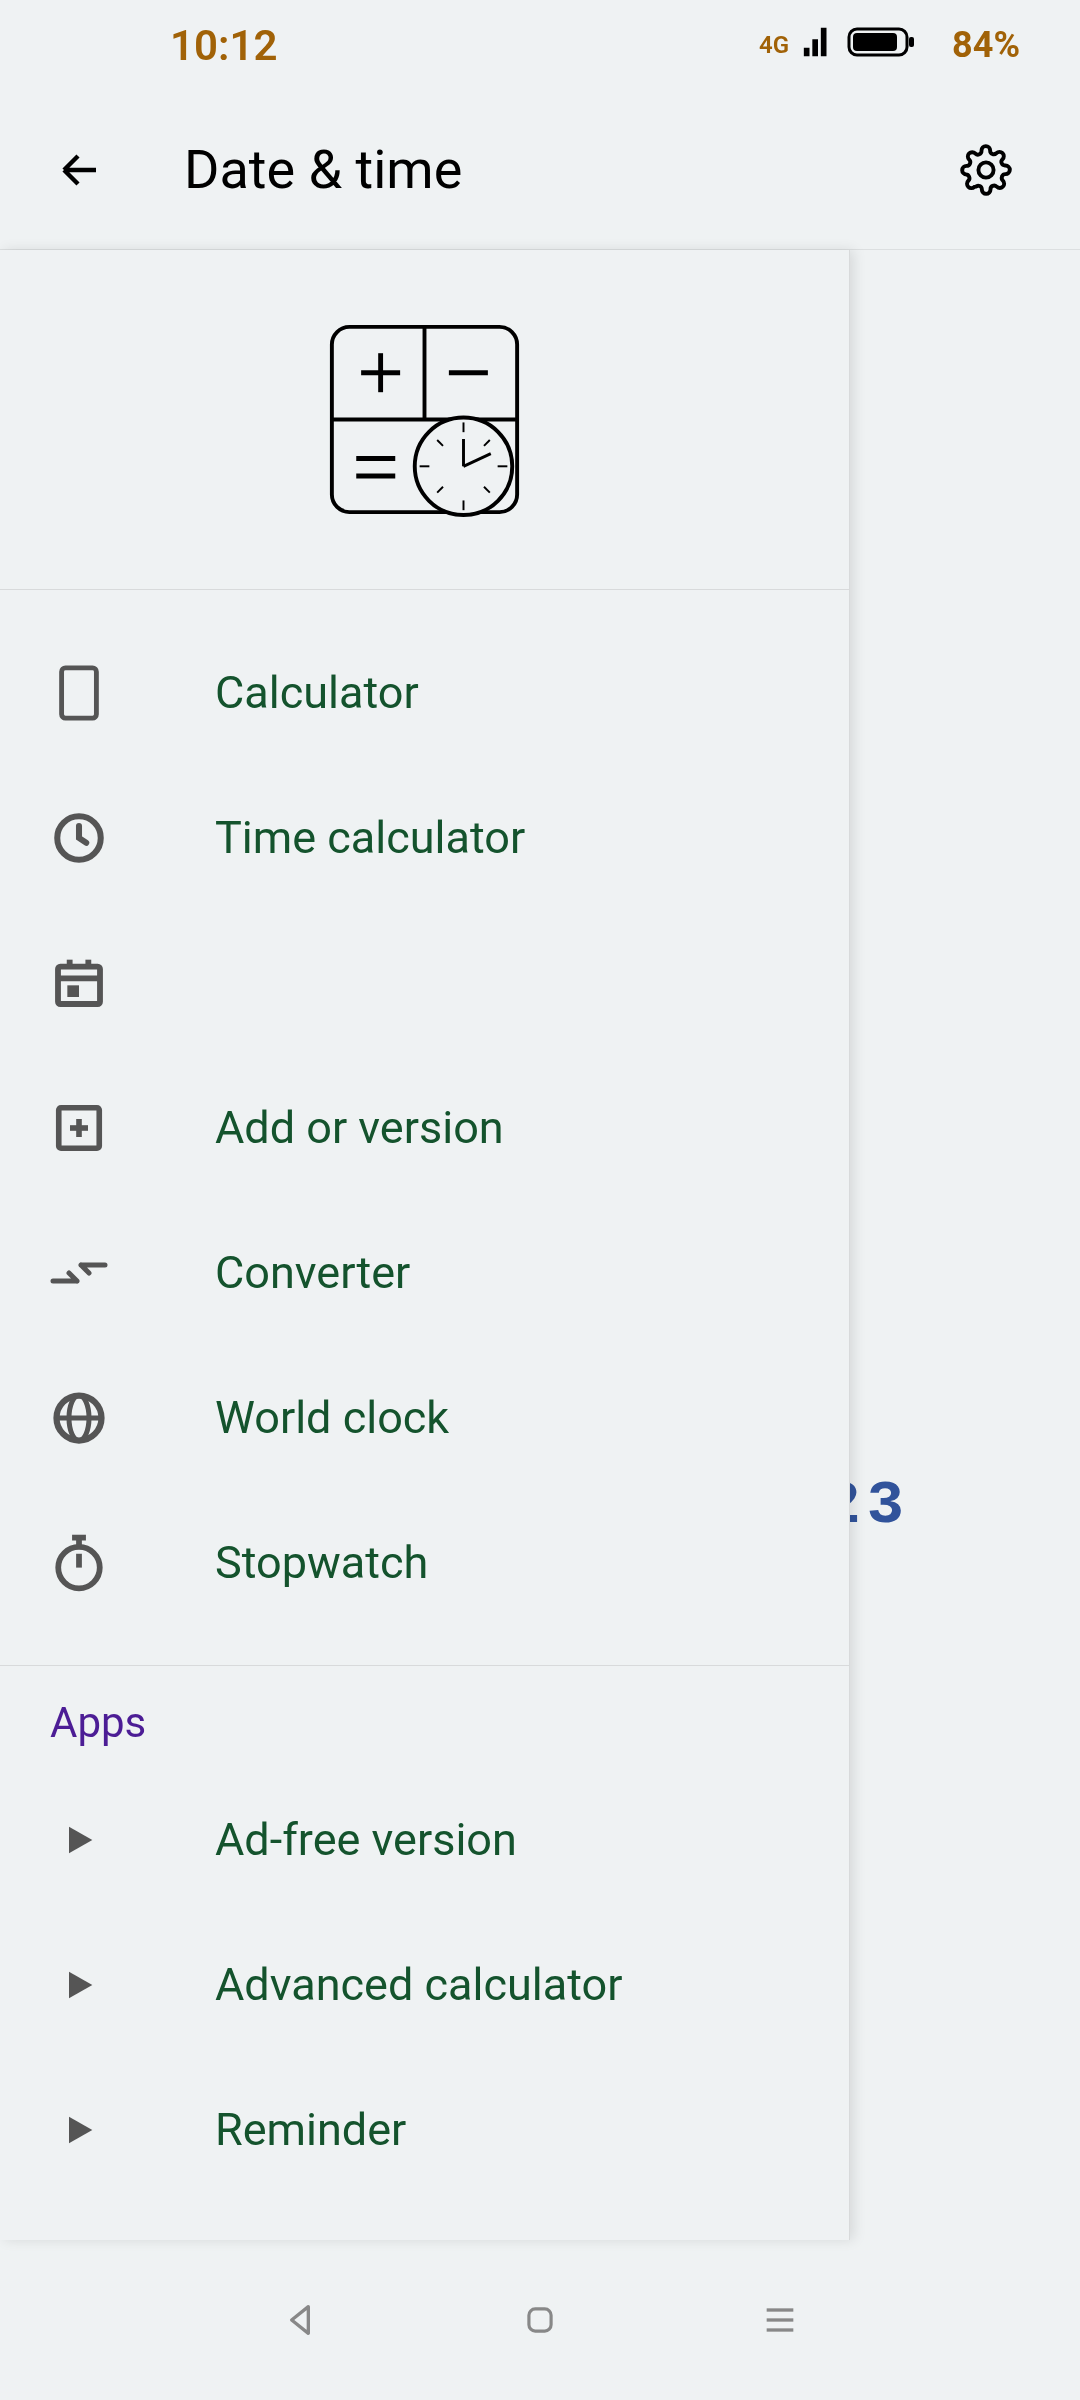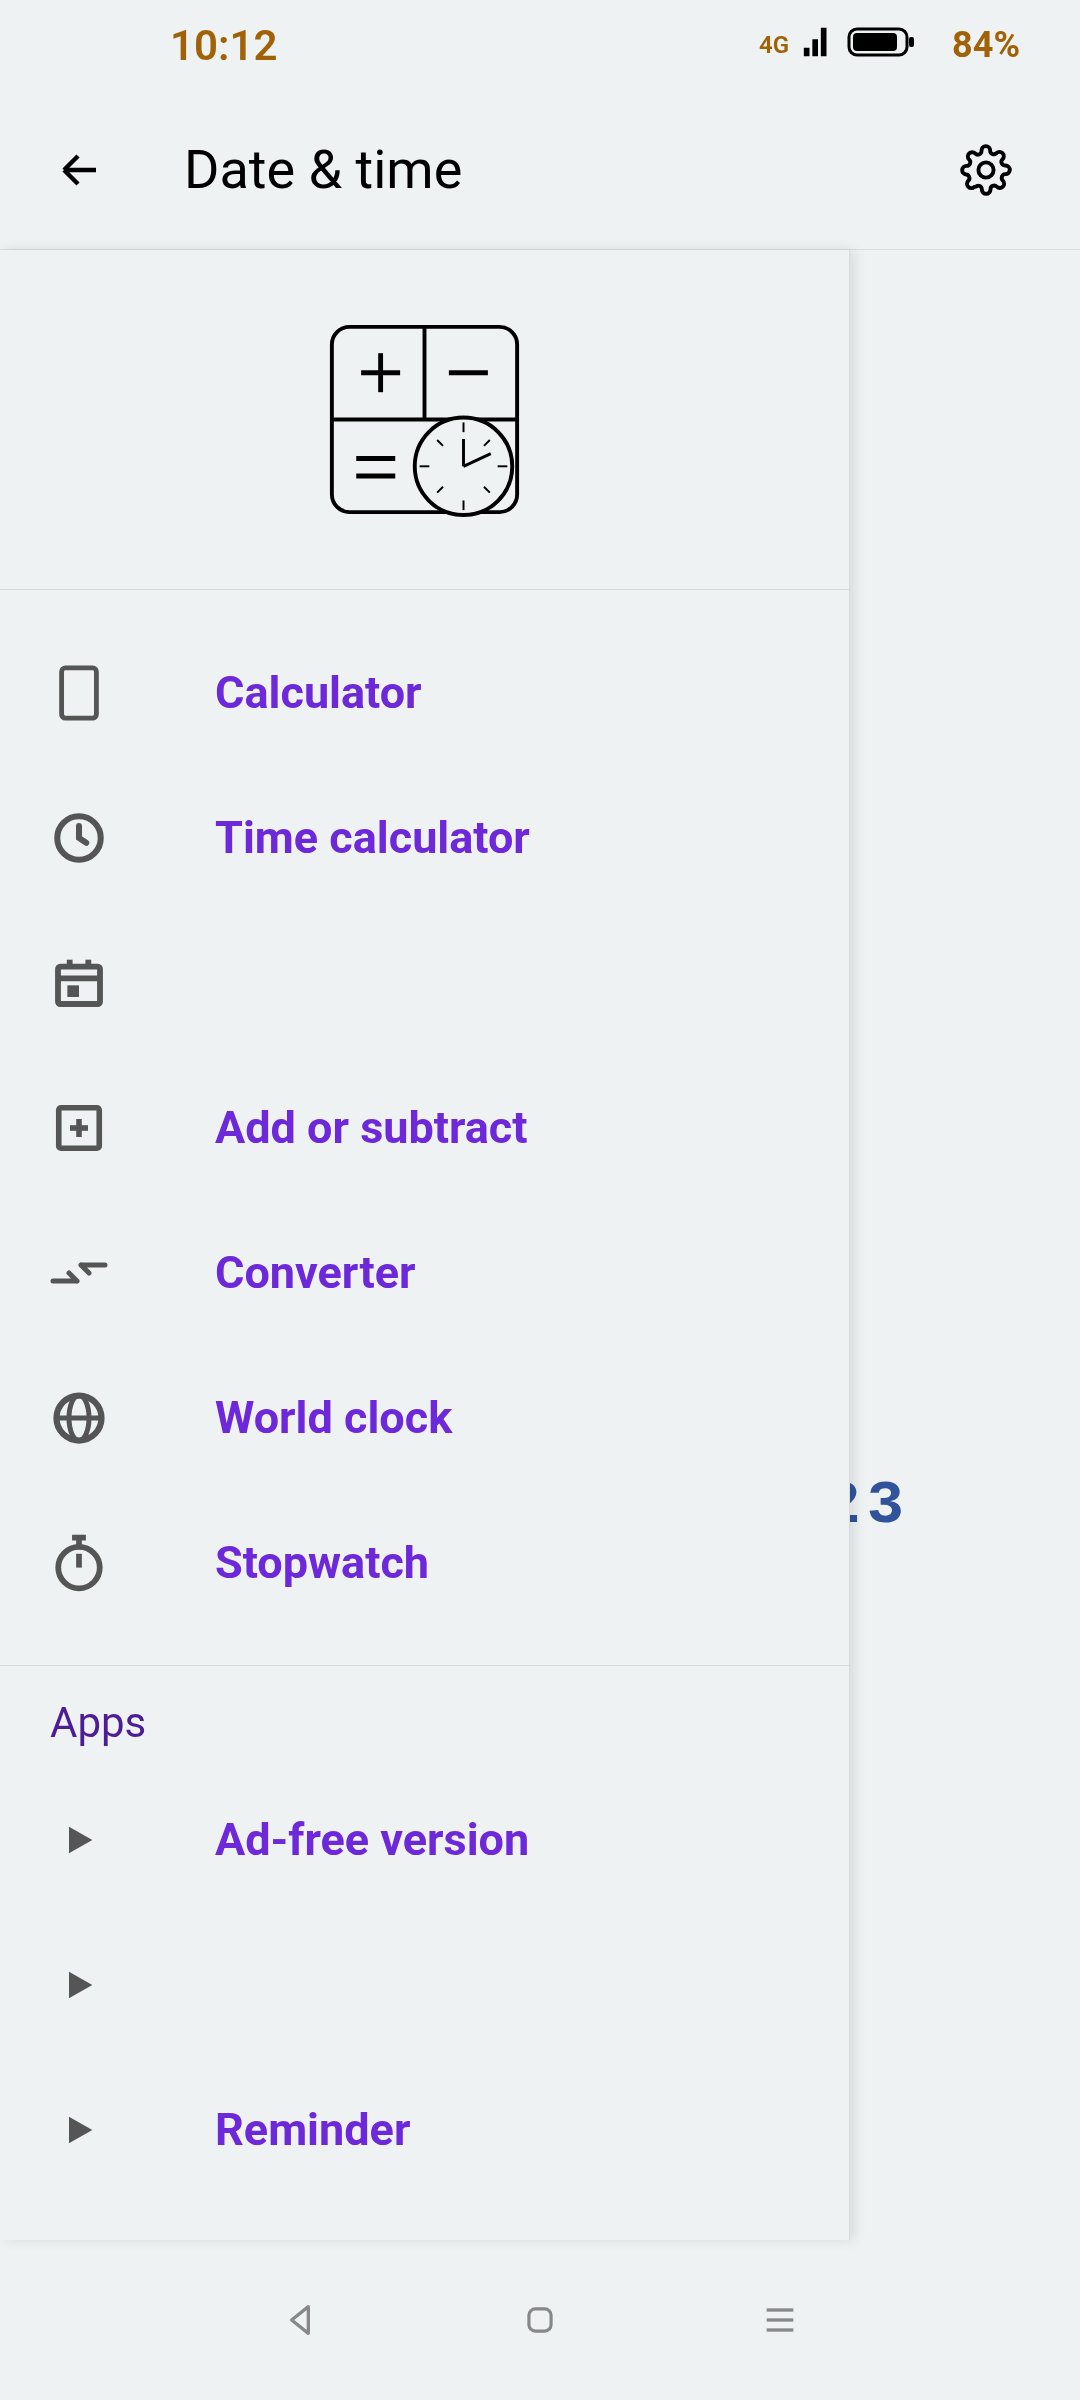--- a/index.html
+++ b/index.html
@@ -129,22 +129,22 @@
     width: 62px;
     height: 62px;
     display: flex;
     align-items: center;
     justify-content: center;
     color: #444;
   }
   .menu-label {
     margin-left: 105px;
     font-size: 45px;
-    font-weight: 700;
-    color: #6d28d9;
+    font-weight: 400;
+    color: #14532d;
   }
   .menu-section {
     padding: 32px 50px 20px 50px;
     font-size: 42px;
     color: #4c1d95;
     border-top: 1px solid #d8dadb;
     margin-top: 30px;
   }
   
   .nav-bar {
@@ -276,21 +276,21 @@
     </div>
 
     <div class="menu-item">
       <span class="menu-icon">
         <svg width="54" height="54" viewBox="0 0 24 24">
             <rect x="3" y="3" width="18" height="18" rx="1" fill="none" stroke="#555" stroke-width="2.5"></rect>
             <line x1="12" y1="8" x2="12" y2="16" stroke="#555" stroke-width="2.5"></line>
             <line x1="8" y1="12" x2="16" y2="12" stroke="#555" stroke-width="2.5"></line>
           </svg>
       </span>
-      <span class="menu-label">Add or subtract</span>
+      <span class="menu-label">Add or version</span>
     </div>
 
     <div class="menu-item">
       <span class="menu-icon">
         <svg width="60" height="40" viewBox="0 0 30 20">
             <path d="M2 14 L14 14 M10 10 L14 14" fill="none" stroke="#555" stroke-width="2.5" stroke-linecap="round"></path>
             <path d="M28 6 L16 6 M20 10 L16 6" fill="none" stroke="#555" stroke-width="2.5" stroke-linecap="round"></path>
           </svg>
       </span>
       <span class="menu-label">Converter</span>
@@ -329,20 +329,21 @@
       </span>
       <span class="menu-label">Ad-free version</span>
     </div>
 
     <div class="menu-item">
       <span class="menu-icon">
         <svg width="40" height="40" viewBox="0 0 24 24">
             <path d="M6 4 L20 12 L6 20 Z" fill="#555"></path>
           </svg>
       </span>
+      <span class="menu-label">Advanced calculator</span>
     </div>
 
     <div class="menu-item">
       <span class="menu-icon">
         <svg width="40" height="40" viewBox="0 0 24 24">
             <path d="M6 4 L20 12 L6 20 Z" fill="#555"></path>
           </svg>
       </span>
       <span class="menu-label">Reminder</span>
     </div>

